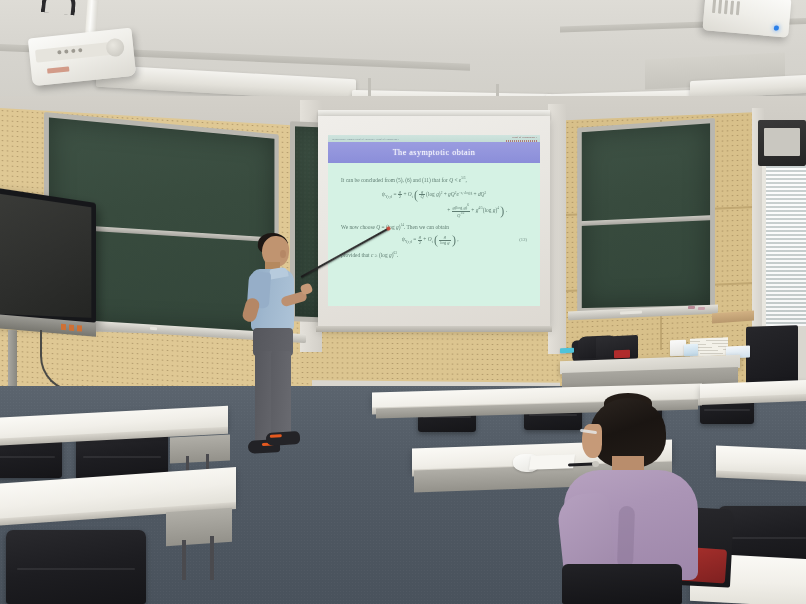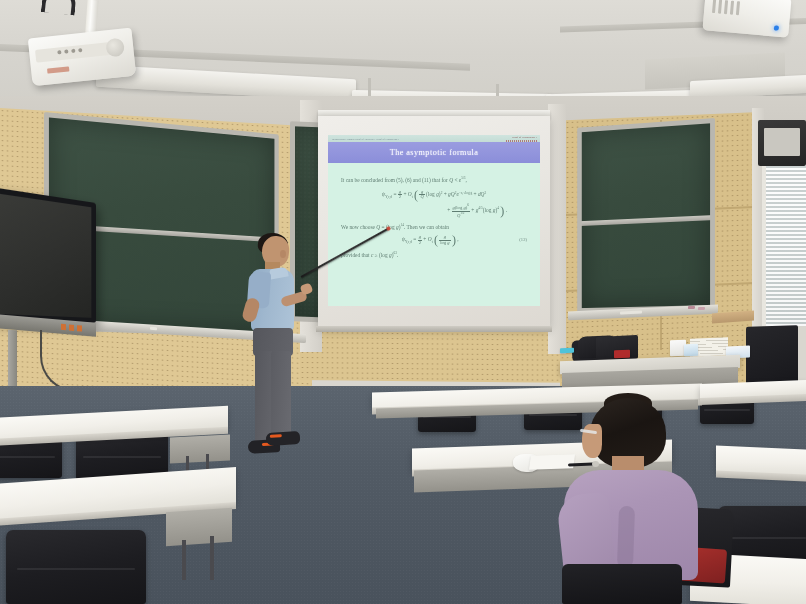--- a/index.html
+++ b/index.html
@@ -641,21 +641,21 @@
             <i></i>
             <i></i>
             <i></i>
             <i></i>
         </span>
       </span>
     </div>
 
     <div class="slide">
       <div class="slide-title-bar">
-        <span class="slide-title">The asymptotic formula</span>
+        <span class="slide-title">The asymptotic obtain</span>
       </div>
 
       <div class="slide-body">
 
         <div>
           It can be concluded from (5), (6) and (11) that for <i>Q</i> &lt; <i>e</i><span class="sup">5/3</span>,
         </div>
 
         <div class="eq">
           <i>ψ</i><span class="sub">Y,c,d</span> =

